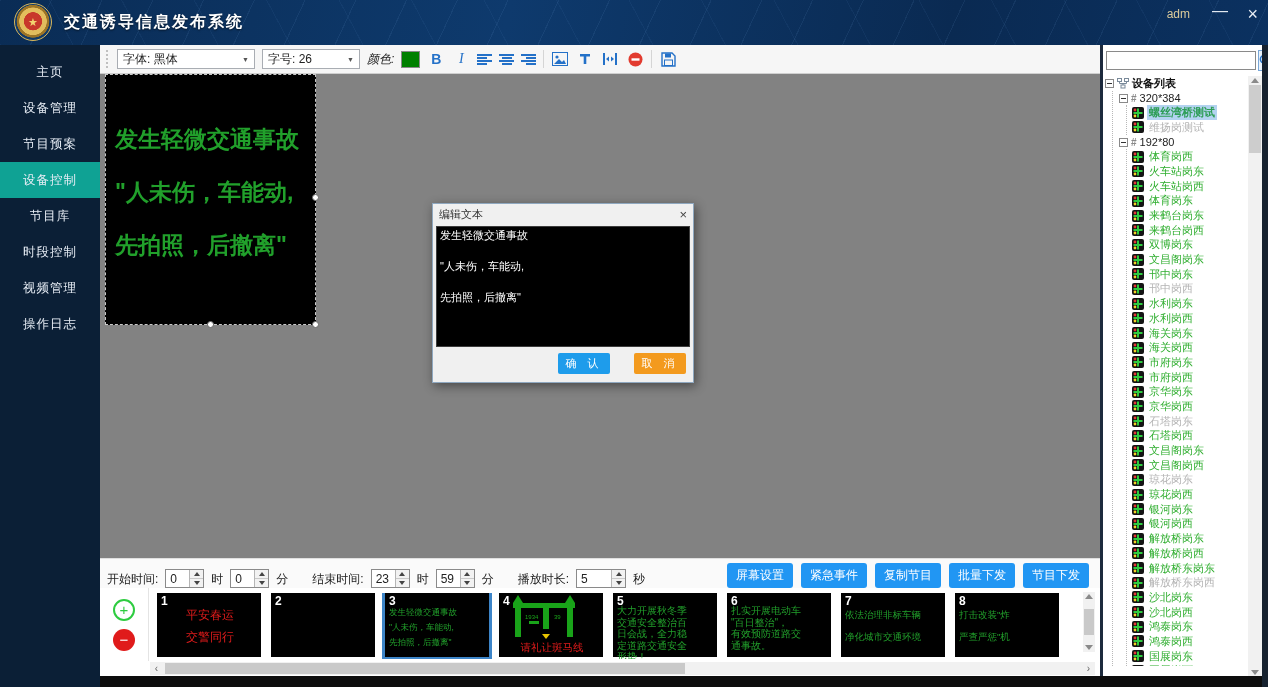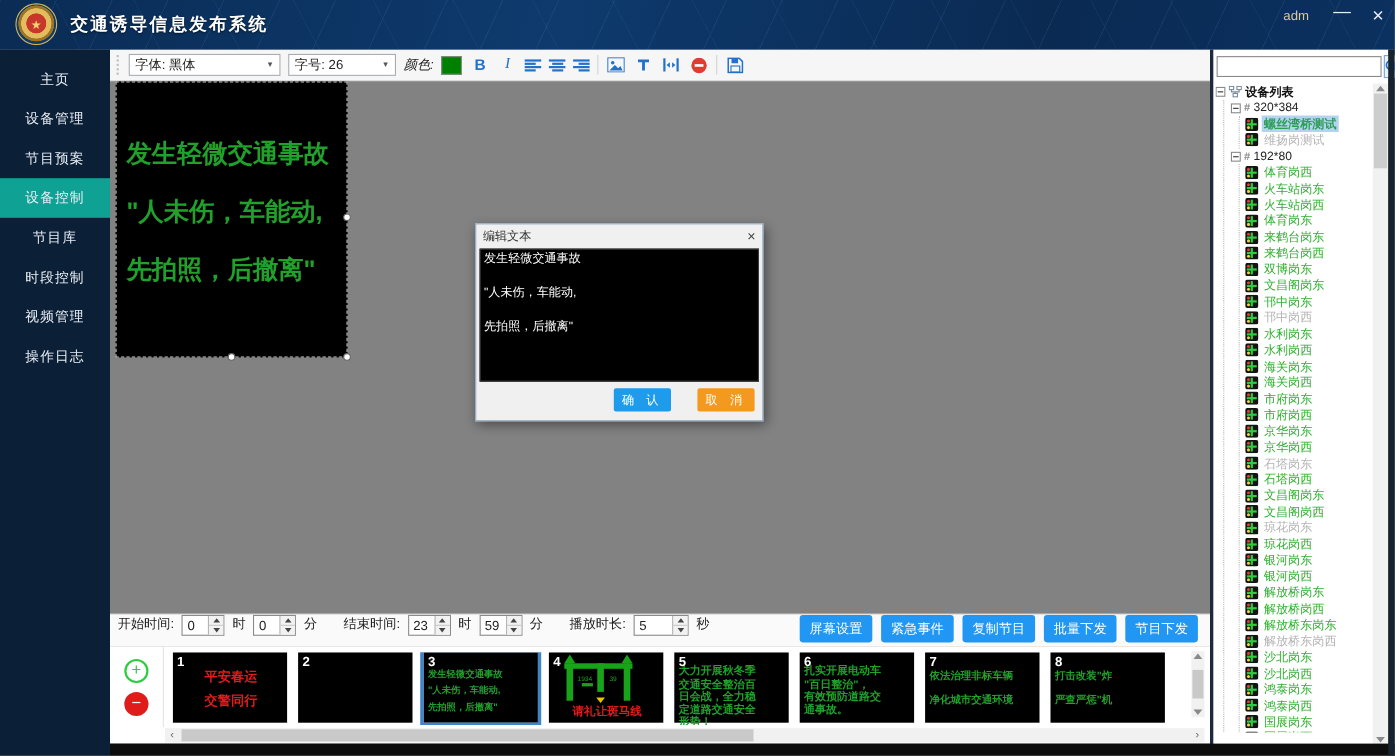--- a/index.html
+++ b/index.html
@@ -69,21 +69,21 @@
     border:1px solid #3c3c3c; color:#fff; font-size:11px; line-height:15.4px; padding:1px 3px;
     white-space:pre-line; overflow:hidden; }
   .dlg-btns { position:absolute; right:7px; bottom:8px; display:flex; gap:24px; }
   .dlg-btn { width:52px; height:21px; border:none; color:#fff; font-size:11px; letter-spacing:4px;
     border-radius:2px; cursor:pointer; font-family:inherit; }
   .dlg-btn.confirm { background:var(--confirm); }
   .dlg-btn.cancel { background:var(--cancel); }
 
   
   .sched { position:absolute; left:100px; top:558px; width:1000px; height:30px; background:#fafafa;
-    border-top:1px solid #e0e0e0; display:flex; align-items:flex-start; padding:0 7px; gap:5px; font-size:12px; color:#222; }
+    border-top:1px solid #e0e0e0; display:flex; align-items:flex-end; padding:0 7px; gap:5px; font-size:12px; color:#222; }
   .spin { display:flex; height:19px; border:1px solid #8a8a8a; background:#fff; margin:0 2px; }
   .spin .val { width:23px; font-size:12px; display:flex; align-items:center; padding-left:4px; }
   .spin.wide .val { width:34px; }
   .spin .arrows { width:14px; border-left:1px solid #b5b5b5; display:flex; flex-direction:column; background:#f2f2f2; }
   .spin .arrows span { flex:1; display:flex; align-items:center; justify-content:center; }
   .spin .arrows span + span { border-top:1px solid #c9c9c9; }
   .tri-up { width:0; height:0; border-left:3px solid transparent; border-right:3px solid transparent; border-bottom:4px solid #444; }
   .tri-dn { width:0; height:0; border-left:3px solid transparent; border-right:3px solid transparent; border-top:4px solid #444; }
   .sched-gap { width:14px; }
   .actions { margin-left:auto; display:flex; gap:8px; padding-right:4px; }
@@ -95,21 +95,21 @@
   .pm-col { position:absolute; left:0; top:0; width:49px; height:73px; border-right:1px solid #e4e4e4;
     display:flex; flex-direction:column; align-items:center; justify-content:center; gap:8px; }
   .btn-add { width:22px; height:22px; border-radius:50%; border:2px solid #2ecc40; color:#2ecc40;
     font-size:15px; line-height:18px; text-align:center; background:#fff; cursor:pointer; }
   .btn-del { width:22px; height:22px; border-radius:50%; background:var(--alert-red); color:#fff;
     font-size:15px; line-height:21px; text-align:center; cursor:pointer; }
   .thumbs { position:absolute; left:57px; top:5px; width:925px; height:66px; display:flex; gap:10px; overflow:hidden; }
   .thumb { position:relative; flex:none; width:104px; height:64px; background:#000; cursor:pointer; }
   .thumb.selected { outline:3px solid #3d85c8; }
   .thumb .num { position:absolute; left:4px; top:1px; color:#fff; font-size:12px; font-weight:bold; z-index:2; }
-  .tlines { position:absolute; left:4px; right:2px; top:13px; font-weight:bold; white-space:pre-line; }
+  .tlines { position:absolute; left:4px; right:2px; top:13px; font-weight:normal; white-space:pre-line; }
   .tlines.green { color:var(--led-green); }
   .tlines.red { color:var(--alert-red); }
   .v-big  { font-size:12px; line-height:22px; top:11px; text-align:center; }
   .v-md   { font-size:10.5px; line-height:20px; top:13px; text-align:center; }
   .v-sm   { font-size:8.5px; line-height:15px; top:12px; }
   .v-tiny { font-size:10px; line-height:11.5px; top:12px; }
   .v-gap  { font-size:9.5px; line-height:11px; top:16px; }
   .thumb .diagram { position:absolute; left:0; top:2px; width:104px; height:46px; }
   .thumb.has-diagram .tlines { top:auto; bottom:0; text-align:center; }
   .hscroll { position:absolute; left:50px; bottom:1px; width:945px; height:13px; background:#f1f1f1;

